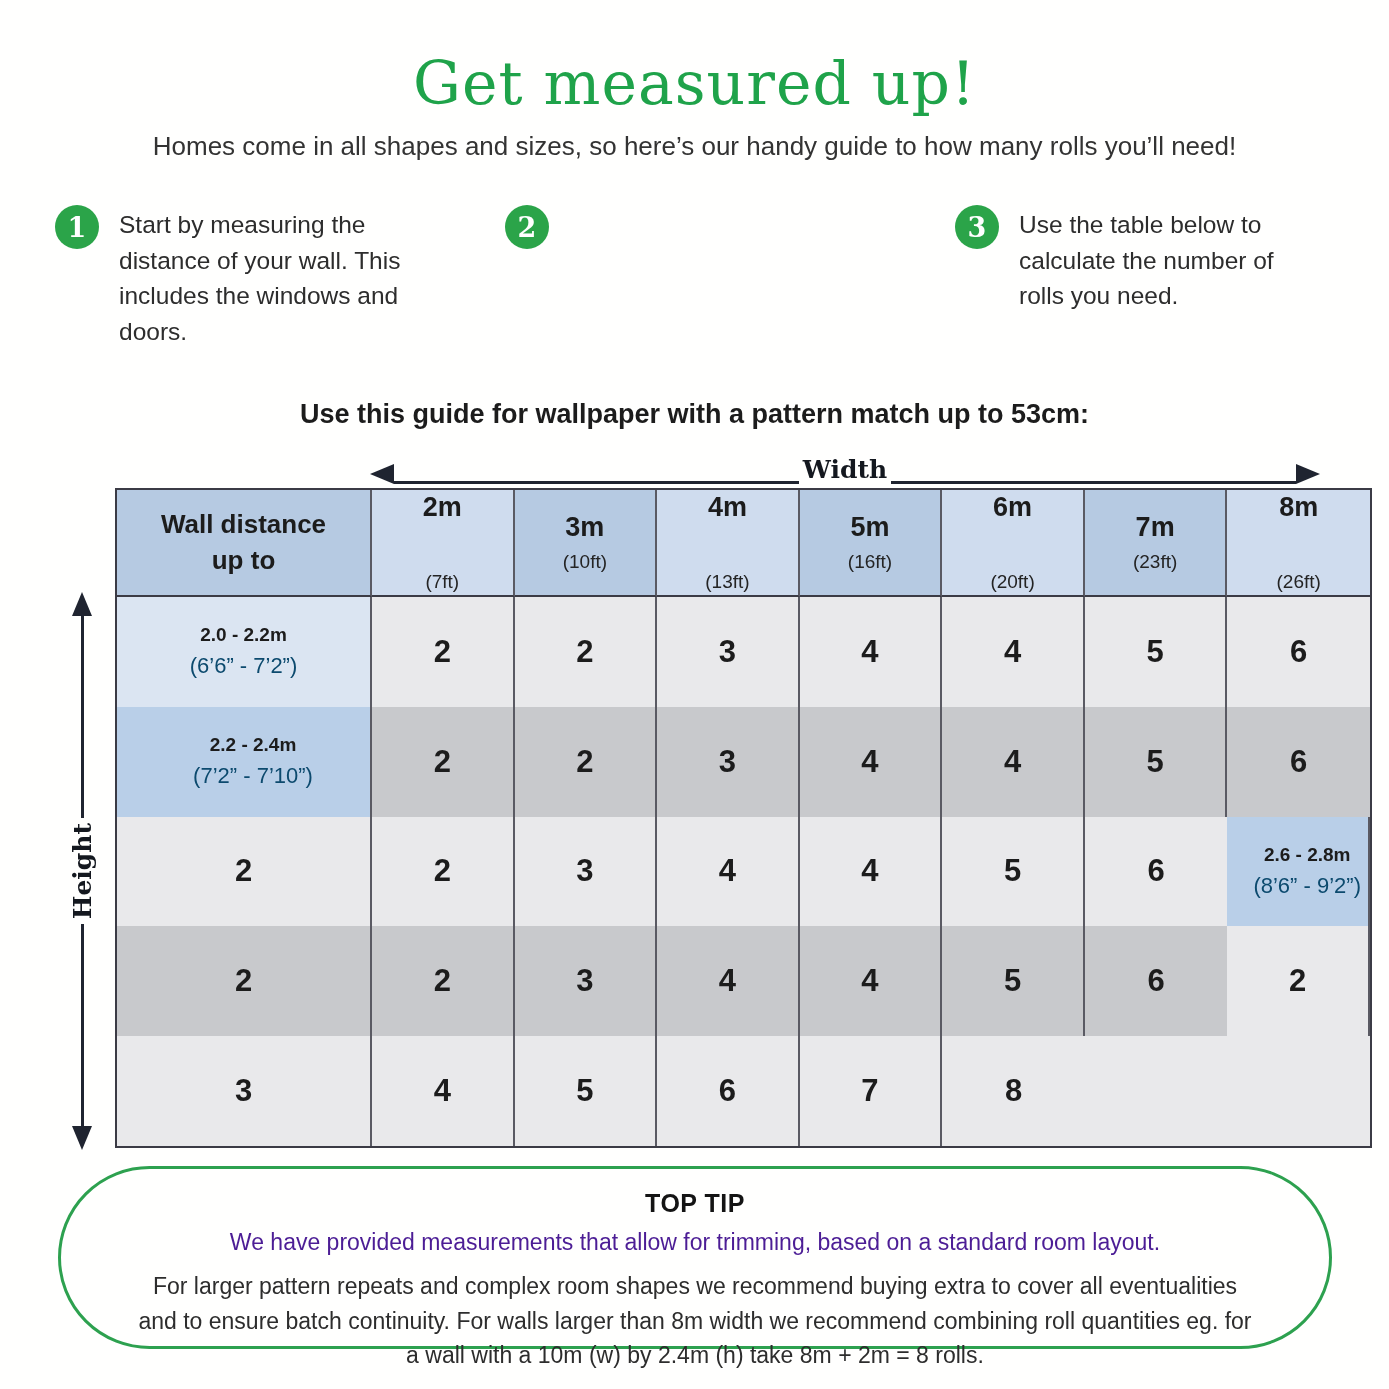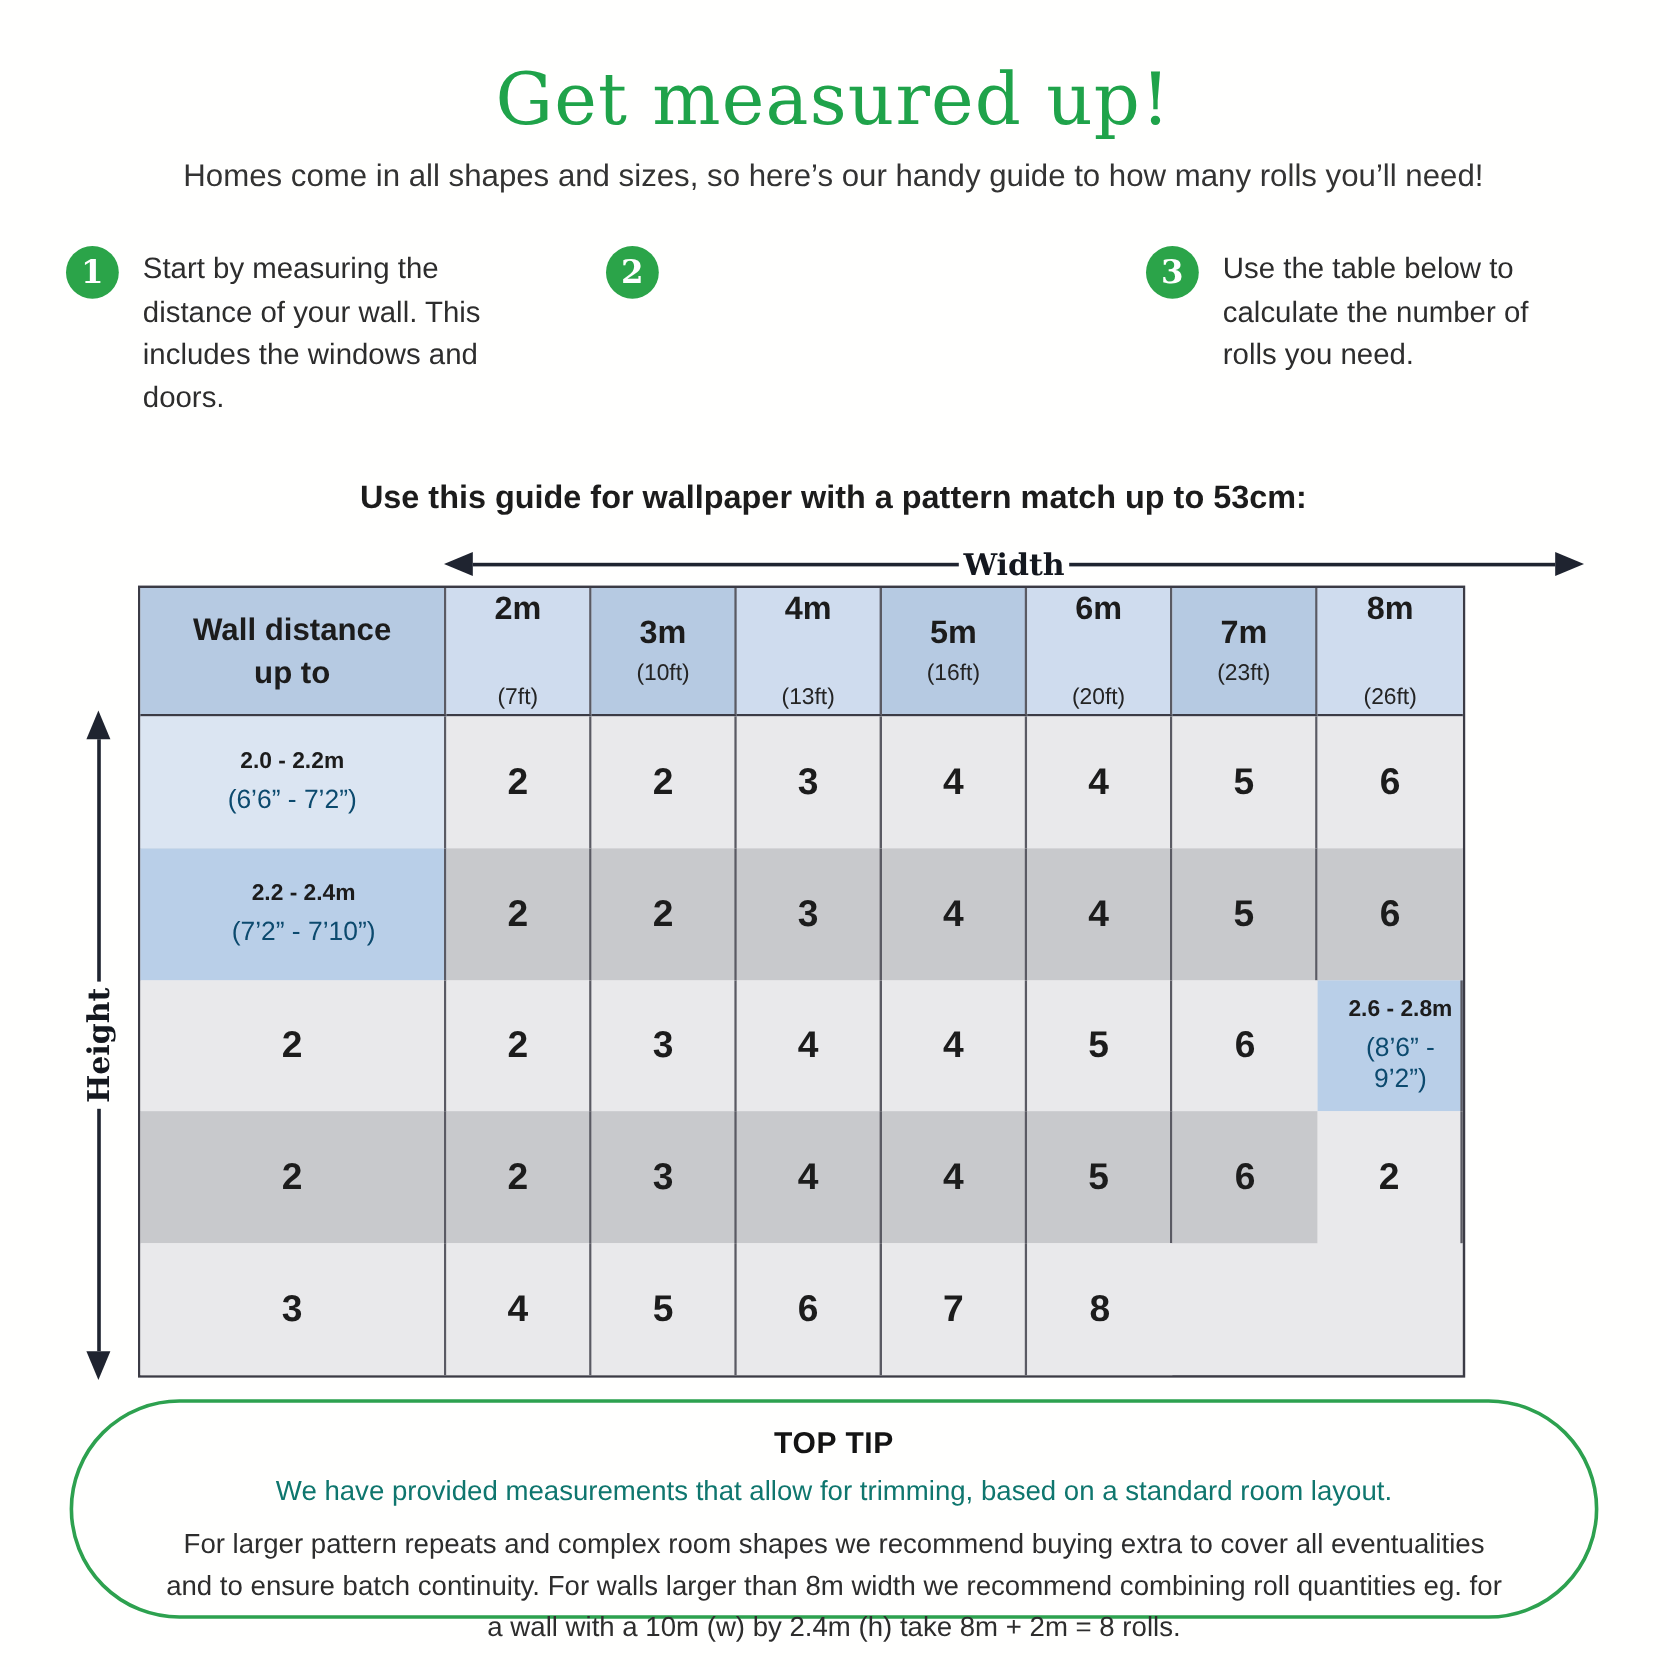--- a/index.html
+++ b/index.html
@@ -31,37 +31,37 @@
   .step-text{font-size:24.5px;line-height:1.45;color:#2d2d2d;padding-top:2px;}
   .step-1 .step-text{max-width:325px;}
   .step-2 .step-text{max-width:365px;}
   .step-3 .step-text{max-width:305px;}
   
   .guide-note{
     position:absolute;top:399px;left:0;width:100%;text-align:center;
     font-size:27px;font-weight:700;color:#1c1c1c;
   }
   
-  .warrow{position:absolute;top:456px;left:370px;width:950px;height:28px;display:flex;align-items:center;}
+  .warrow{position:absolute;top:456px;left:370px;width:950px;height:28px;display:flex;align-items:flex-end;}
   .h-line{flex:1;height:3px;background:#1f2430;}
   .ah-left{width:0;height:0;border-top:10px solid transparent;border-bottom:10px solid transparent;border-right:24px solid #1f2430;}
   .ah-right{width:0;height:0;border-top:10px solid transparent;border-bottom:10px solid transparent;border-left:24px solid #1f2430;}
   .axis-word{font-family:"DejaVu Serif",serif;font-weight:700;font-size:25px;color:#14181f;padding:0 4px;}
   
   .harrow{position:absolute;left:60px;top:592px;height:558px;width:44px;display:flex;flex-direction:column;align-items:center;}
   .v-line{width:3px;flex:1;background:#1f2430;}
   .ah-up{width:0;height:0;border-left:10px solid transparent;border-right:10px solid transparent;border-bottom:24px solid #1f2430;}
   .ah-down{width:0;height:0;border-left:10px solid transparent;border-right:10px solid transparent;border-top:24px solid #1f2430;}
   .v-word{
     writing-mode:vertical-rl;transform:rotate(180deg);
     font-family:"DejaVu Serif",serif;font-weight:700;font-size:25px;color:#14181f;margin:5px 0;
   }
   
   .rolltable{
-    position:absolute;left:115px;top:488px;width:1106px;height:660px;
+    position:absolute;left:115px;top:488px;width:1257px;height:660px;
     display:grid;grid-template-columns:255px repeat(7,1fr);
     grid-template-rows:107px repeat(5,1fr);
     border:2px solid #3b3b45;box-sizing:border-box;background:#e9e9eb;
   }
   .cell{
     display:flex;flex-direction:column;align-items:center;justify-content:center;
     border-right:2px solid #5a5a63;box-sizing:border-box;text-align:center;
   }
   .cell.col-last{border-right:none;}
   .cell.hdr{border-bottom:2px solid #3b3b45;}
@@ -77,21 +77,21 @@
   .row-m{font-weight:700;font-size:19px;color:#1c1c1c;}
   .row-ft{font-size:22px;color:#0c4a6e;margin-top:7px;}
   .val{font-weight:700;font-size:31px;color:#1c1c1c;}
   
   .toptip{
     position:absolute;left:58px;top:1166px;width:1274px;height:183px;
     border:3px solid #2da14f;border-radius:95px;box-sizing:border-box;
     text-align:center;padding:20px 75px 0 75px;background:#fffffe;
   }
   .toptip-title{font-weight:700;font-size:25px;color:#141414;margin-bottom:11px;letter-spacing:.5px;}
-  .tip-line1{font-size:23px;color:#0f766e;margin-bottom:13px;}
+  .tip-line1{font-size:23px;color:#4c1d95;margin-bottom:13px;}
   .tip-line2{font-size:23px;color:#2d2d2d;line-height:1.5;}
 </style>
 </head>
 <body>
 
 <div id="canvas">
 
   <div class="title">Get measured up!</div>
   <div class="subtitle">Homes come in all shapes and sizes, so here’s our handy guide to how many rolls you’ll need!</div>
 

